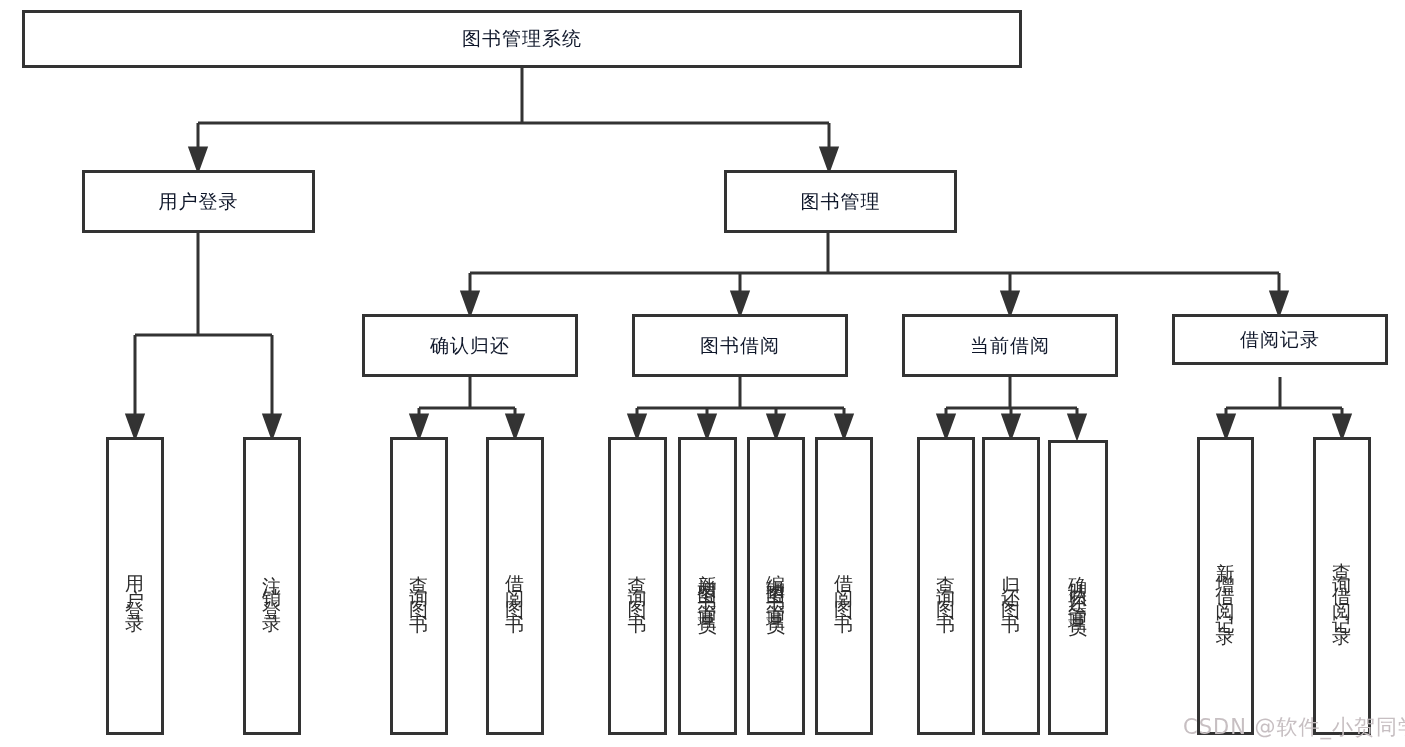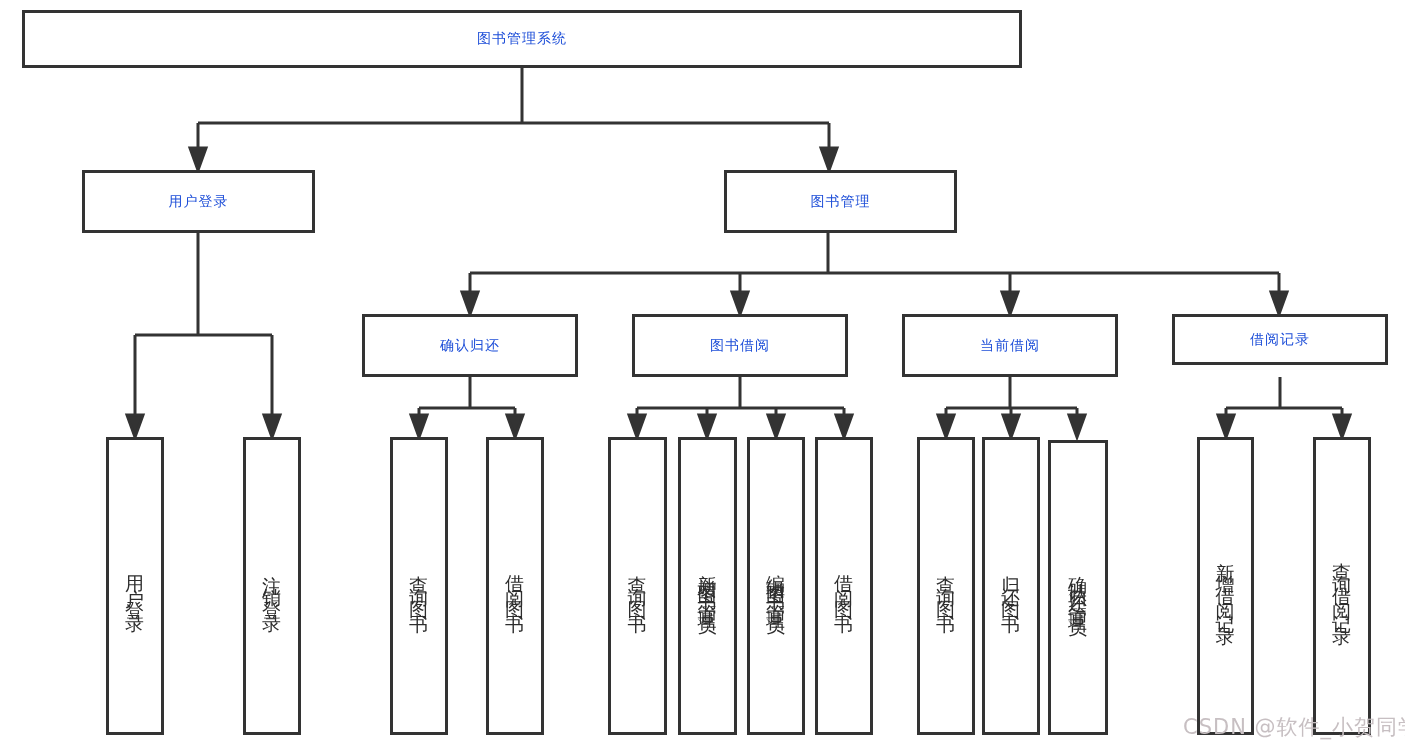--- a/index.html
+++ b/index.html
@@ -18,22 +18,22 @@
     pointer-events: none;
   }
   .box {
     position: absolute;
     box-sizing: border-box;
     background: #ffffff;
     border: 3px solid #333333;
     display: flex;
     align-items: center;
     justify-content: center;
-    color: #1d4ed8;
-    font-size: 14px;
+    color: #0f172a;
+    font-size: 19px;
     letter-spacing: 1px;
     z-index: 2;
   }
   .vbox {
     position: absolute;
     box-sizing: border-box;
     background: #ffffff;
     border: 3px solid #333333;
     display: flex;
     z-index: 2;

